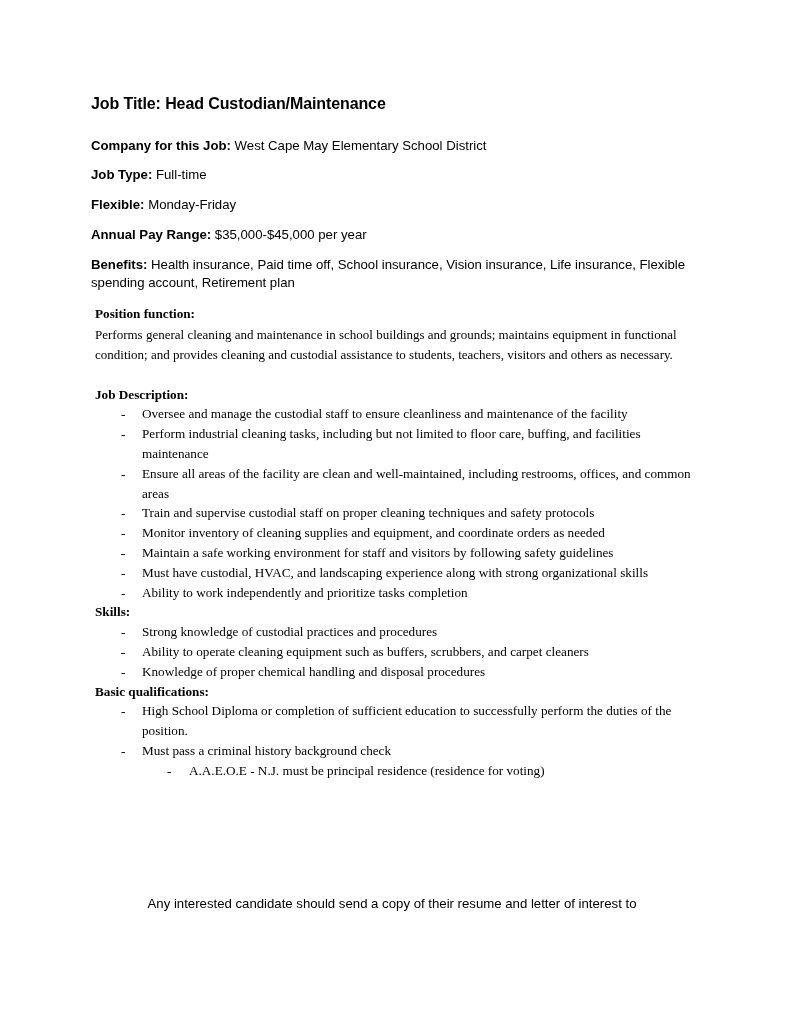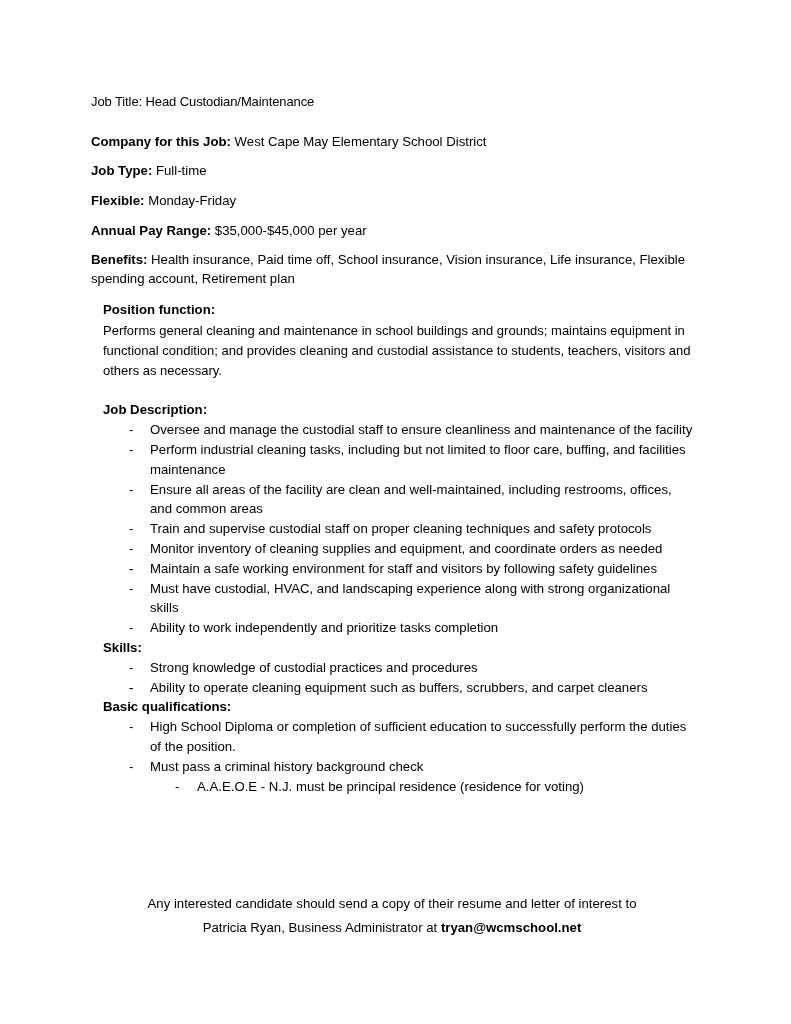--- a/index.html
+++ b/index.html
@@ -21,37 +21,38 @@
     overflow: hidden;
     box-sizing: border-box;
   }
   .content {
     position: absolute;
     left: 91px;
     top: 93px;
     width: 602px;
   }
   .doc-title {
-    font-size: 13px;
-    font-weight: normal;
+    font-size: 16px;
+    font-weight: bold;
     line-height: 1.35;
     margin: 0 0 22px 0;
     letter-spacing: -0.1px;
   }
   .field-line {
     font-size: 13.2px;
     line-height: 1.42;
     margin: 0 0 11px 0;
   }
   .field-line .lbl {
     font-weight: bold;
     text-align: right;
   }
   .section-block {
-    margin: 0 0 0 12px;
+    margin: 0 0 0 4px;
+    font-family: Liberation Serif, serif;
   }
   .section-head {
     font-size: 13.2px;
     font-weight: bold;
     line-height: 1.5;
     margin: 0;
   }
   .para {
     font-size: 13px;
     line-height: 1.53;
@@ -161,37 +162,34 @@
         <li><span class="dash">-</span><span>Ability to work independently and prioritize tasks completion</span></li>
       </ul>
     </div>
 
     <div class="section-block">
       <div class="section-head">Skills:</div>
       <ul class="bullets">
         <li><span class="dash">-</span><span>Strong knowledge of custodial practices and procedures</span></li>
         <li><span class="dash">-</span></li>
         <li><span class="dash">-</span><span>Ability to operate cleaning equipment such as buffers, scrubbers, and carpet cleaners</span></li>
-        <li><span class="dash">-</span></li>
+        <li><span class="dash">-</span><span>Knowledge of proper chemical handling and disposal procedures</span></li>
       </ul>
     </div>
 
     <div class="section-block">
       <div class="section-head">Basic qualifications:</div>
       <ul class="bullets">
         <li><span class="dash">-</span><span>High School Diploma or completion of sufficient education to successfully perform the duties of the position.</span></li>
         <li><span class="dash">-</span><span>Must pass a criminal history background check</span></li>
       </ul>
       <ul class="sub-bullets">
         <li><span class="dash">-</span><span>A.A.E.O.E - N.J. must be principal residence (residence for voting)</span></li>
       </ul>
     </div>
 
   </div>
 
   <div class="footer-block">
     <p class="footer-line">Any interested candidate should send a copy of their resume and letter of interest to</p>
-    <p class="footer-line">
-      <span>Patricia Ryan, Business Administrator at </span><span class="email">tryan@wcmschool.net</span>
-    </p>
   </div>
 
 </div>
 
 </body></html>

